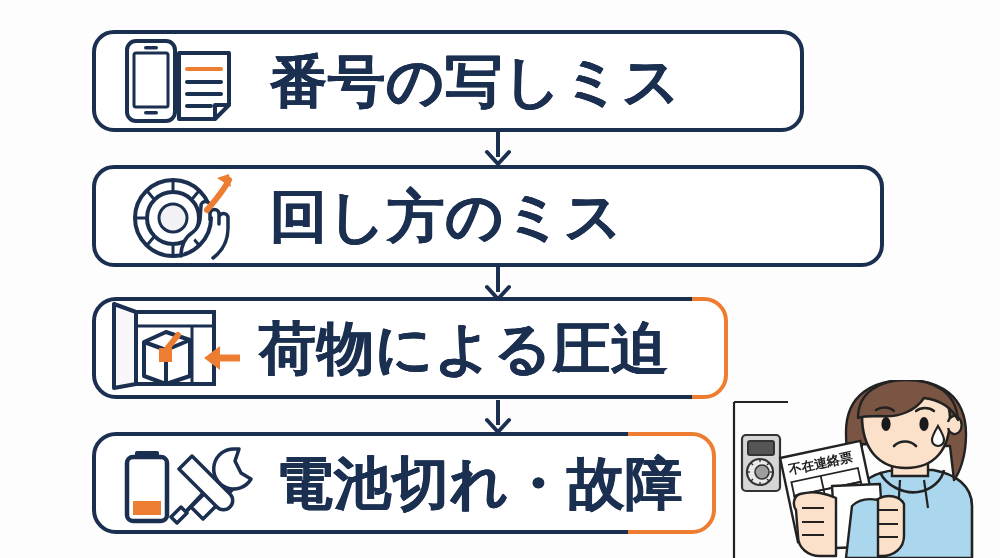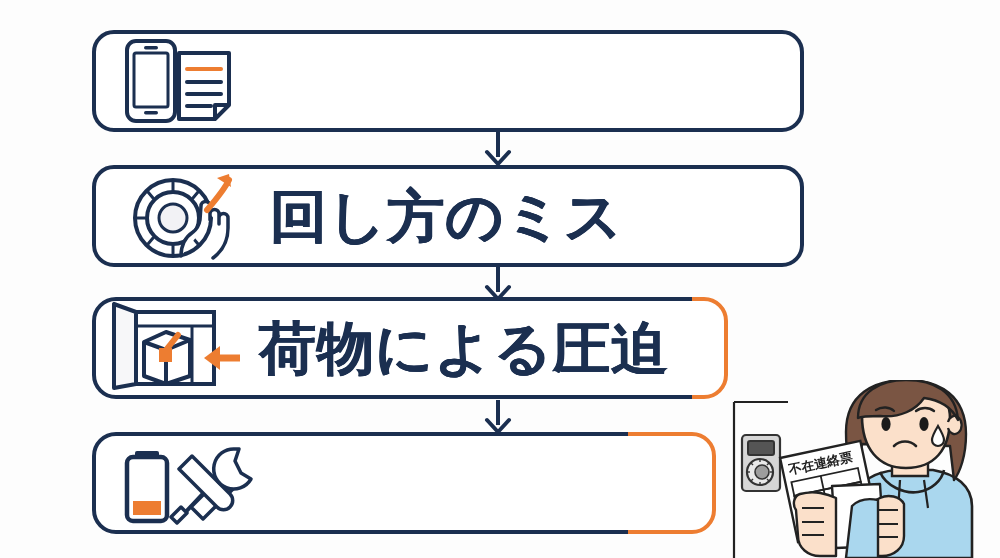--- a/index.html
+++ b/index.html
@@ -99,30 +99,31 @@
 
         <path d="M58 18 H108 V70 L94 84 H58 Z" fill="#ffffff" stroke="#1b2f50" stroke-width="4" stroke-linejoin="round"></path>
         <path d="M108 70 H94 V84" fill="none" stroke="#1b2f50" stroke-width="4" stroke-linejoin="round"></path>
         <line x1="66" y1="34" x2="100" y2="34" stroke="#ed7d31" stroke-width="4" stroke-linecap="round"></line>
         <line x1="66" y1="47" x2="100" y2="47" stroke="#1b2f50" stroke-width="4" stroke-linecap="round"></line>
         <line x1="66" y1="59" x2="100" y2="59" stroke="#1b2f50" stroke-width="4" stroke-linecap="round"></line>
         <line x1="66" y1="71" x2="90" y2="71" stroke="#1b2f50" stroke-width="4" stroke-linecap="round"></line>
       </svg>
     </div>
 
+    <div class="step-label" style="margin-left:22px;">番号の写しミス</div>
   </div>
 
   <div class="connector" style="left:478px; top:130px; width:40px; height:38px;">
     <svg width="40" height="38" viewBox="0 0 40 38">
       <line x1="20" y1="2" x2="20" y2="27" stroke="#1b2f50" stroke-width="4"></line>
       <path d="M9 22 L20 34 L31 22" fill="none" stroke="#1b2f50" stroke-width="4" stroke-linecap="round" stroke-linejoin="round"></path>
     </svg>
   </div>
 
-  <div class="step-box border-navy" style="left:92px; top:165px; width:712px; height:102px; padding-left:22px;">
+  <div class="step-box border-navy" style="left:92px; top:165px; width:792px; height:102px; padding-left:22px;">
 
     <div class="icon-slot" style="width:130px; height:92px;">
       <svg width="124" height="92" viewBox="0 0 124 92">
 
         <circle cx="52" cy="48" r="38" fill="#ffffff" stroke="#1b2f50" stroke-width="4"></circle>
         <circle cx="52" cy="48" r="26" fill="#ffffff" stroke="#1b2f50" stroke-width="4"></circle>
         <circle cx="52" cy="48" r="14" fill="#f2f2f5" stroke="#1b2f50" stroke-width="3"></circle>
 
         <g stroke="#1b2f50" stroke-width="3" stroke-linecap="round">
           <line x1="52" y1="12" x2="52" y2="20"></line>
@@ -215,20 +216,21 @@
           <path d="M76 70 L92 54 L104 66 L88 82 Z" fill="#ffffff" stroke="#1b2f50" stroke-width="3.5" stroke-linejoin="round"></path>
         </g>
 
         <g>
           <path d="M64 32 L102 70 a9 9 0 0 0 13 -13 L77 19 Z" fill="#ffffff" stroke="#1b2f50" stroke-width="3.5" stroke-linejoin="round"></path>
           <path d="M120 12 a20 20 0 1 0 16 30 l-10 -6 -6 -12 4 -12 Z" fill="#ffffff" stroke="#1b2f50" stroke-width="3.5" stroke-linejoin="round"></path>
         </g>
       </svg>
     </div>
 
+    <div class="step-label" style="margin-left:16px;">電池切れ・故障</div>
   </div>
 
   <div class="illustration" style="left:728px; top:380px; width:272px; height:178px;">
     <svg width="272" height="178" viewBox="0 0 272 178">
 
       <rect x="0" y="0" width="272" height="178" fill="#fdfdfd"></rect>
 
       <line x1="6" y1="22" x2="60" y2="22" stroke="#222222" stroke-width="2.2"></line>
       <line x1="6" y1="22" x2="6" y2="178" stroke="#222222" stroke-width="2.2"></line>
 

